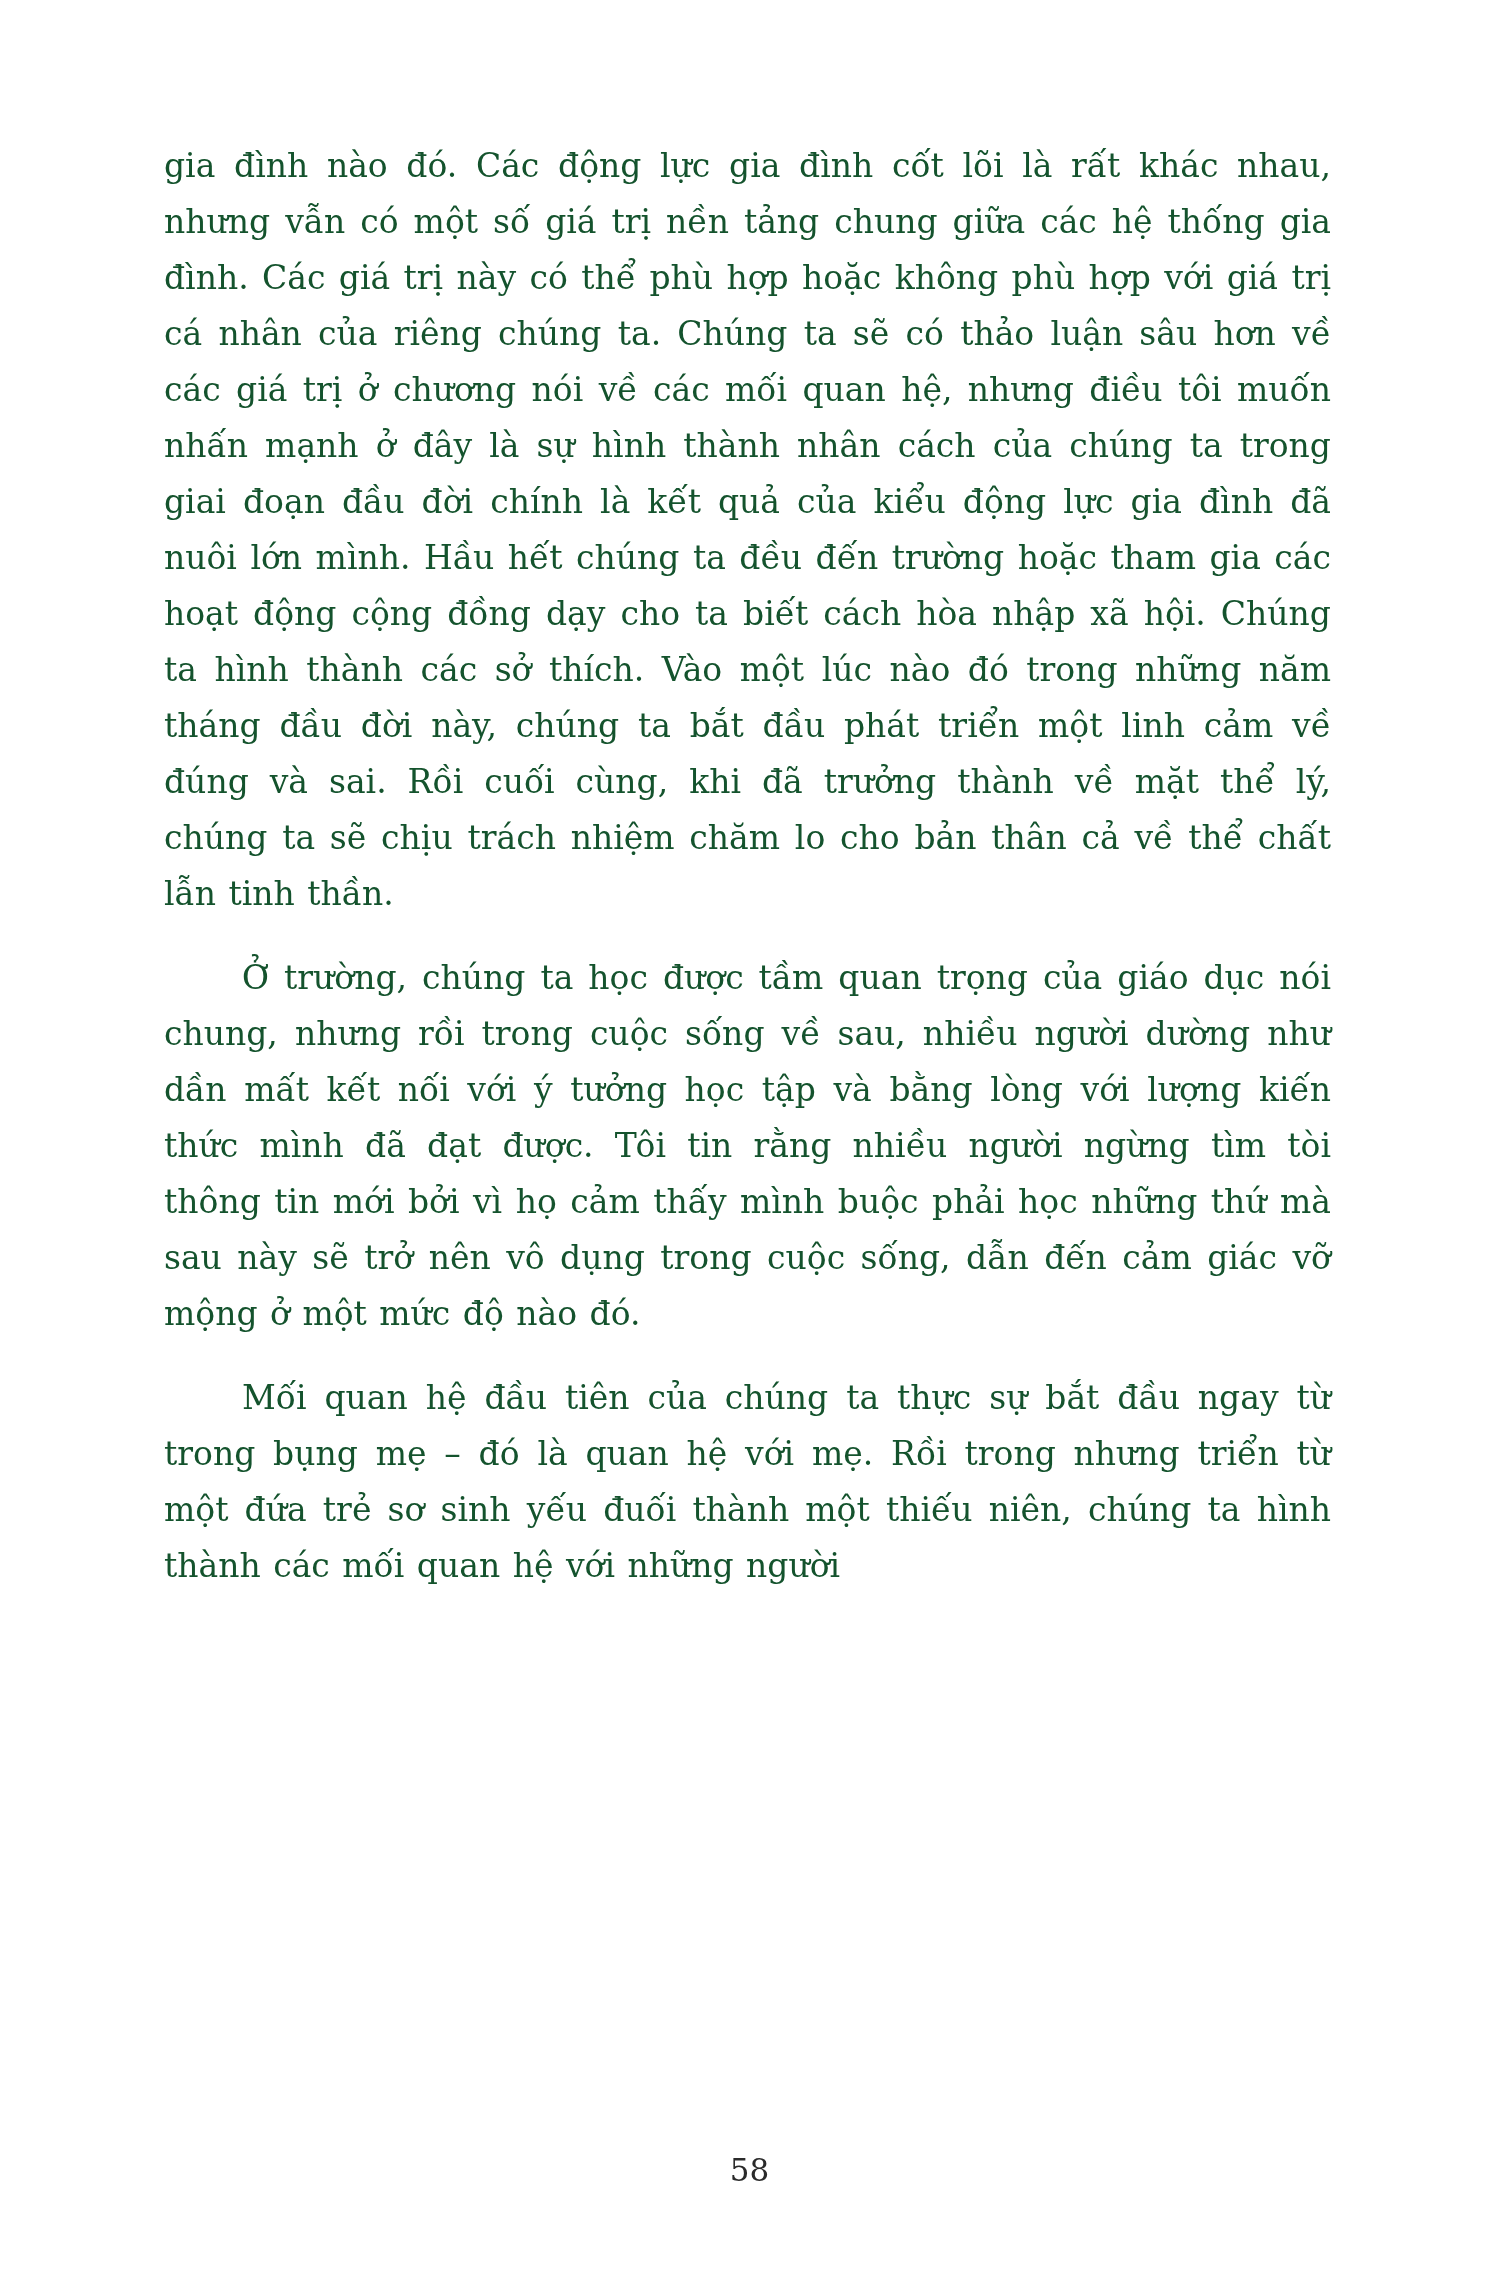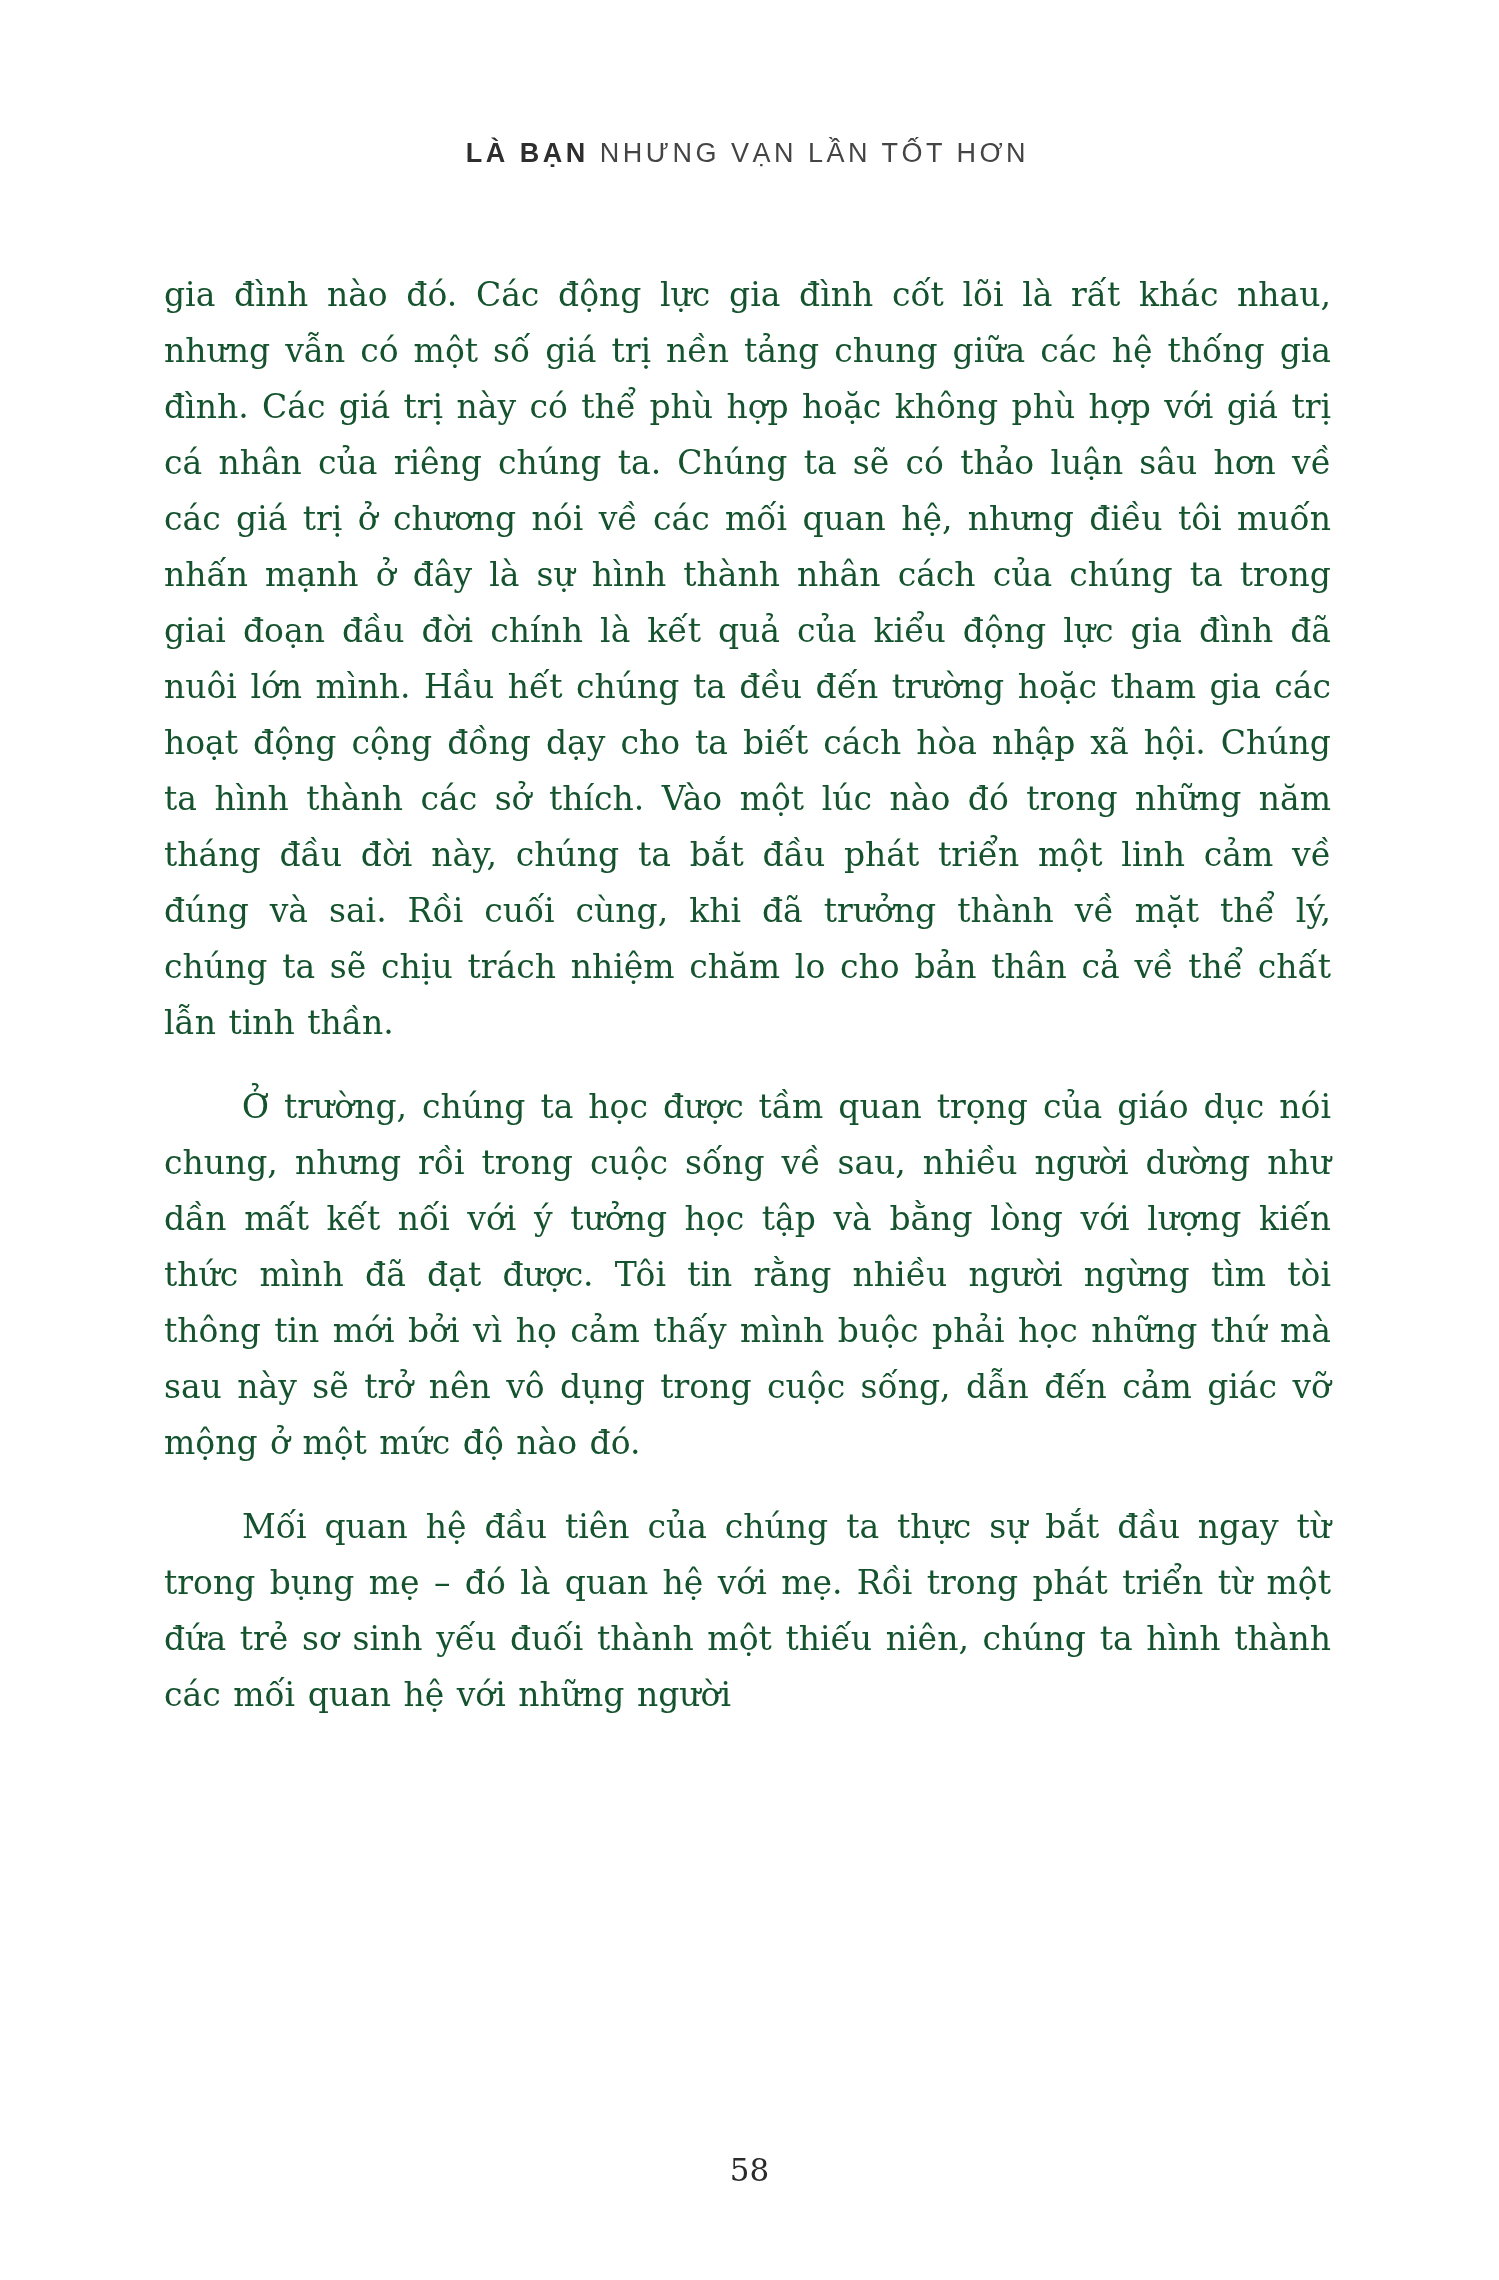--- a/index.html
+++ b/index.html
@@ -70,26 +70,23 @@
     color: #2a2a2a;
     font-family: "DejaVu Serif", "Liberation Serif", serif;
   }
 </style>
 </head>
 <body>
 
 <div class="page">
   <div class="content">
 
-    <div class="running-header">
-      <span class="hdr-bold">LÀ BẠN</span><span class="hdr-rest"> NHƯNG VẠN LẦN TỐT HƠN</span>
-    </div>
 
     <div class="body-text">
       <p>gia đình nào đó. Các động lực gia đình cốt lõi là rất khác nhau, nhưng vẫn có một số giá trị nền tảng chung giữa các hệ thống gia đình. Các giá trị này có thể phù hợp hoặc không phù hợp với giá trị cá nhân của riêng chúng ta. Chúng ta sẽ có thảo luận sâu hơn về các giá trị ở chương nói về các mối quan hệ, nhưng điều tôi muốn nhấn mạnh ở đây là sự hình thành nhân cách của chúng ta trong giai đoạn đầu đời chính là kết quả của kiểu động lực gia đình đã nuôi lớn mình. Hầu hết chúng ta đều đến trường hoặc tham gia các hoạt động cộng đồng dạy cho ta biết cách hòa nhập xã hội. Chúng ta hình thành các sở thích. Vào một lúc nào đó trong những năm tháng đầu đời này, chúng ta bắt đầu phát triển một linh cảm về đúng và sai. Rồi cuối cùng, khi đã trưởng thành về mặt thể lý, chúng ta sẽ chịu trách nhiệm chăm lo cho bản thân cả về thể chất lẫn tinh thần.</p>
       <p class="indent">Ở trường, chúng ta học được tầm quan trọng của giáo dục nói chung, nhưng rồi trong cuộc sống về sau, nhiều người dường như dần mất kết nối với ý tưởng học tập và bằng lòng với lượng kiến thức mình đã đạt được. Tôi tin rằng nhiều người ngừng tìm tòi thông tin mới bởi vì họ cảm thấy mình buộc phải học những thứ mà sau này sẽ trở nên vô dụng trong cuộc sống, dẫn đến cảm giác vỡ mộng ở một mức độ nào đó.</p>
-      <p class="indent">Mối quan hệ đầu tiên của chúng ta thực sự bắt đầu ngay từ trong bụng mẹ – đó là quan hệ với mẹ. Rồi trong phát triển từ một đứa trẻ sơ sinh yếu đuối thành một thiếu niên, chúng ta hình thành các mối quan hệ với những người</p>
+      <p class="indent">Mối quan hệ đầu tiên của chúng ta thực sự bắt đầu ngay từ trong bụng mẹ – đó là quan hệ với mẹ. Rồi trong nhưng triển từ một đứa trẻ sơ sinh yếu đuối thành một thiếu niên, chúng ta hình thành các mối quan hệ với những người</p>
     </div>
 
   </div>
 
   <div class="page-number">58</div>
 </div>
 
 </body></html>

